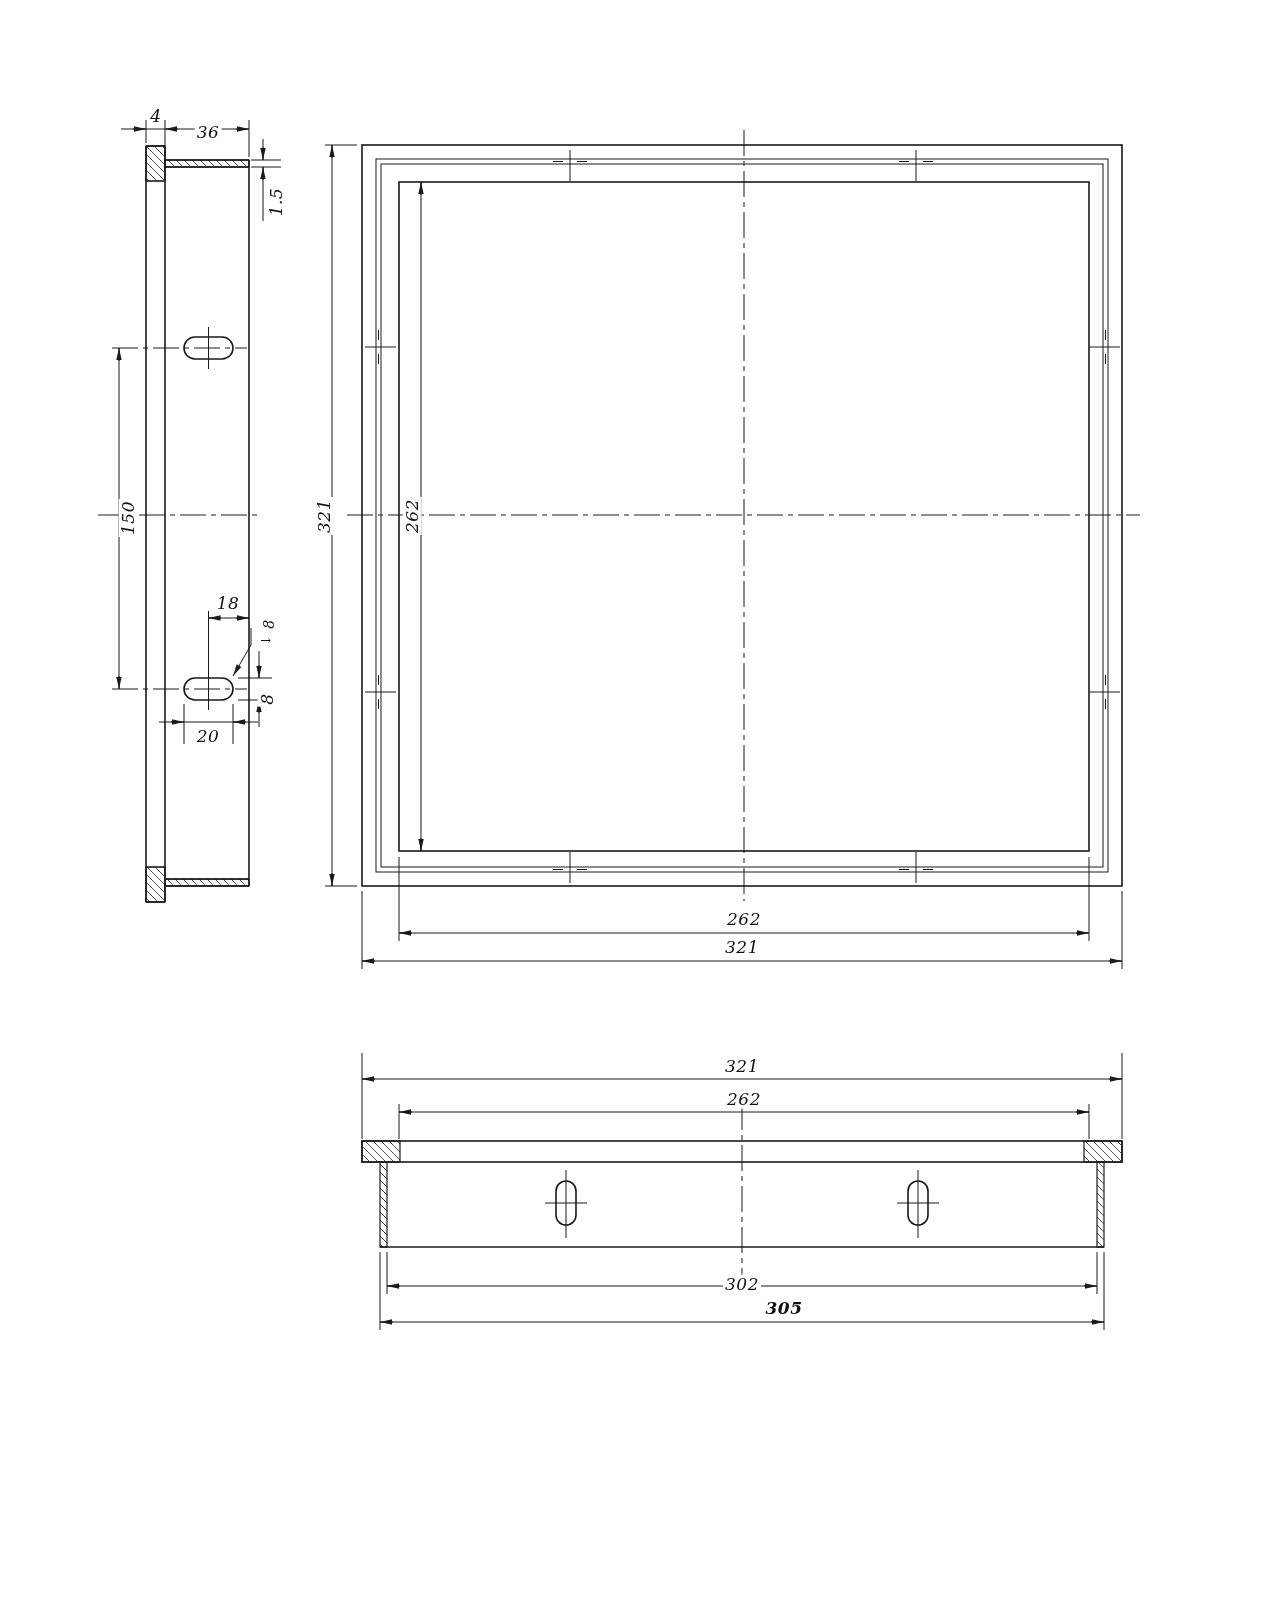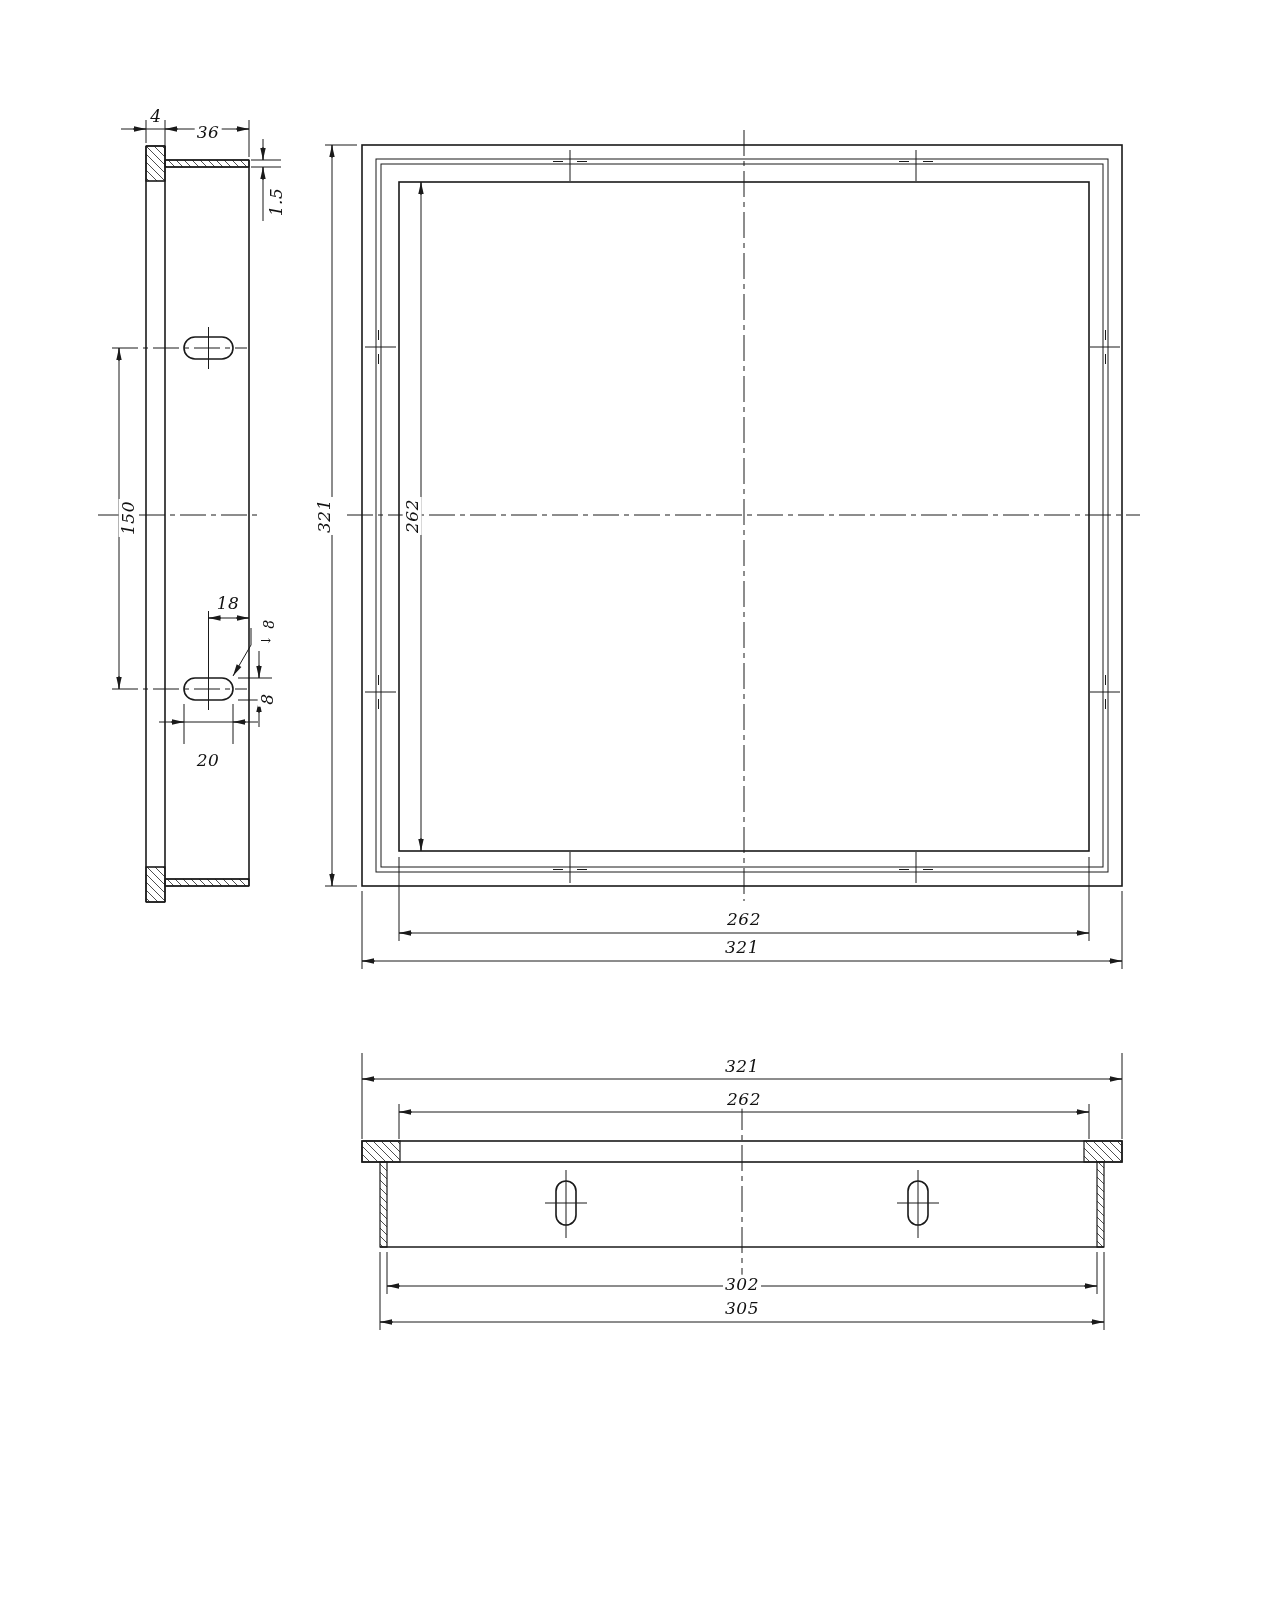--- a/index.html
+++ b/index.html
@@ -222,25 +222,25 @@
 </svg>
 
 <div class="dim" style="left:156px;top:116px;">4</div>
 <div class="dim" style="left:208px;top:132px;">36</div>
 <div class="dim rot" style="left:276px;top:202px;">1.5</div>
 <div class="dim rot" style="left:128px;top:518px;">150</div>
 <div class="dim" style="left:228px;top:603px;">18</div>
 <div class="dim rot small" style="left:270px;top:624px;">8</div>
 <div class="dim arrowglyph" style="left:266px;top:641px;">→</div>
 <div class="dim rot" style="left:267px;top:699px;">8</div>
-<div class="dim" style="left:208px;top:760px;">20</div>
+<div class="dim" style="left:208px;top:736px;">20</div>
 
 <div class="dim rot" style="left:324px;top:516px;">321</div>
 <div class="dim rot" style="left:412px;top:516px;">262</div>
 <div class="dim" style="left:744px;top:919px;">262</div>
 <div class="dim" style="left:742px;top:947px;">321</div>
 
 <div class="dim" style="left:742px;top:1066px;">321</div>
 <div class="dim" style="left:744px;top:1099px;">262</div>
 <div class="dim" style="left:742px;top:1272px;margin-top:12px;">302</div>
-<div class="dim" style="left:742px;top:1308px;">305</div>
+<div class="dim" style="left:784px;top:1308px;font-weight:bold;">305</div>
 
 </div>
 
 </body></html>

